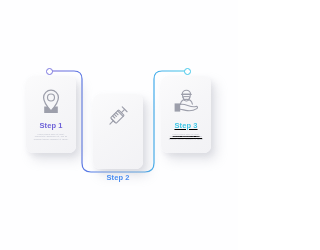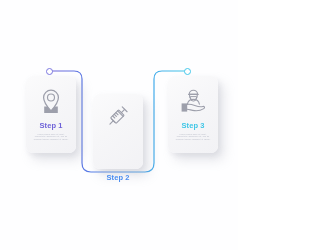--- a/index.html
+++ b/index.html
@@ -39,21 +39,21 @@
     box-shadow:
       6px 7px 11px rgba(170,172,185,0.30),
       2px 3px 5px rgba(170,172,185,0.18);
     box-sizing: border-box;
     display: flex;
     flex-direction: column;
     align-items: center;
   }
 
   .card-1 { left: 26px; top: 76px;  width: 50px; height: 77px; z-index: 4; }
-  .card-3 { left: 168px; top: 76px; width: 50px; height: 77px; z-index: 4; }
+  .card-3 { left: 161px; top: 76px; width: 50px; height: 77px; z-index: 4; text-decoration: underline; }
   .card-2 { left: 93px; top: 94px;  width: 50px; height: 75px; z-index: 6; gap: 41px; }
 
   .icon-wrap {
     width: 100%;
     display: flex;
     justify-content: center;
     align-items: center;
   }
   .card-1 .icon-wrap { height: 36px; margin-top: 7px; }
   .card-3 .icon-wrap { height: 36px; margin-top: 7px; }

